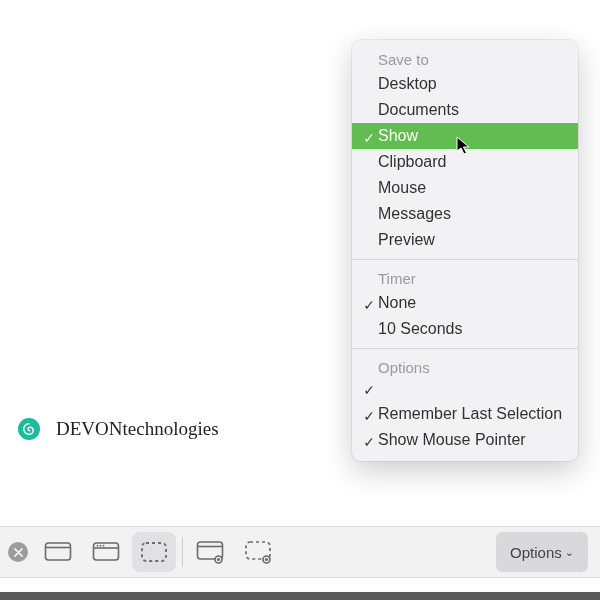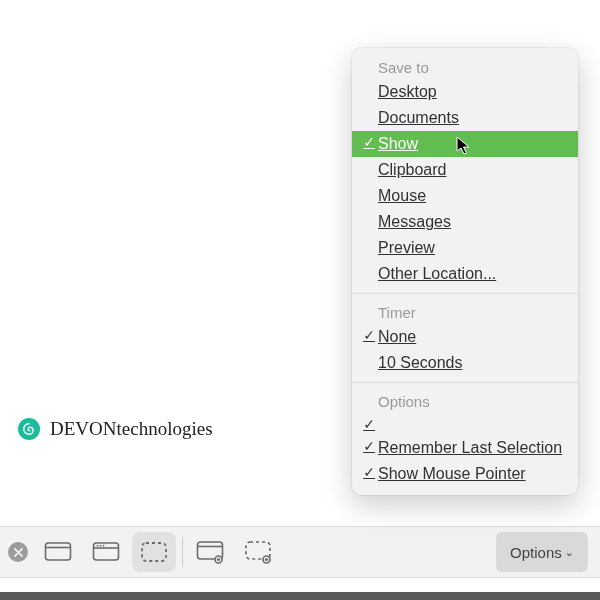--- a/index.html
+++ b/index.html
@@ -14,21 +14,21 @@
     overflow: hidden;
   }
 
   
   .brand {
     position: absolute;
     left: 18px;
     top: 418px;
     display: flex;
     align-items: center;
-    gap: 10px;
+    gap: 16px;
   }
   .brand-icon {
     width: 22px;
     height: 22px;
     border-radius: 50%;
     background: #1abc9c;
     display: flex;
     align-items: center;
     justify-content: center;
   }
@@ -104,40 +104,39 @@
     border-radius: 6px;
   }
   .tb-options { background: #d9d9db; margin-right: 6px; }
   .tb-options .chev { margin-left: 3px; font-size: 11px; }
   .tb-capture { }
 
   
   .menu {
     position: absolute;
     left: 352px;
-    top: 48px;
+    top: 40px;
     width: 226px;
     background: #f2f1f3;
     border-radius: 9px;
     box-shadow: 0 10px 30px rgba(0,0,0,0.20), 0 0 0 1px rgba(0,0,0,0.06);
     padding: 5px 0 8px 0;
   }
   .menu-group-label {
     color: #9a9a9e;
     font-size: 15px;
     padding: 6px 14px 3px 26px;
   }
   .menu-item {
     display: flex;
-    align-items: flex-start;
+    align-items: flex-end;
     padding: 4px 14px 4px 8px;
     color: #323232;
     font-size: 16px;
     position: relative;
-    text-decoration: underline;
   }
   .menu-item .check {
     width: 18px;
     text-align: center;
     font-size: 14px;
     line-height: 1;
   }
   .menu-item.highlight {
     background: #61bd4f;
     color: #fff;
@@ -257,24 +256,20 @@
       <span>Mouse</span>
     </div>
   <div class="menu-item">
       <span class="check"></span>
       <span>Messages</span>
     </div>
   <div class="menu-item">
       <span class="check"></span>
       <span>Preview</span>
     </div>
-  <div class="menu-item">
-      <span class="check"></span>
-      <span>Other Location...</span>
-    </div>
 
   <div class="menu-sep"></div>
 
   <div class="menu-group-label">Timer</div>
   <div class="menu-item">
       <span class="check">✓</span>
       <span>None</span>
     </div>
   <div class="menu-item">
       <span class="check"></span>

